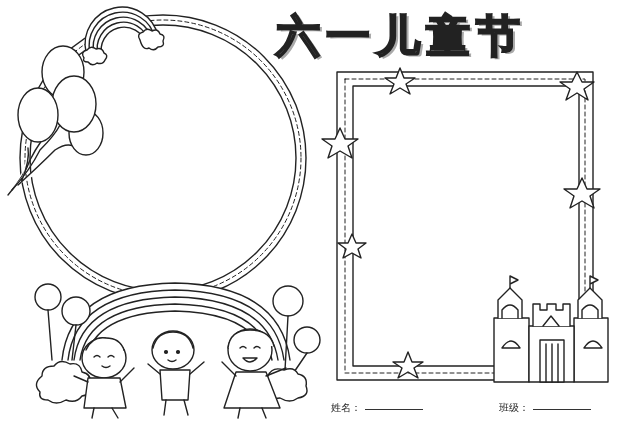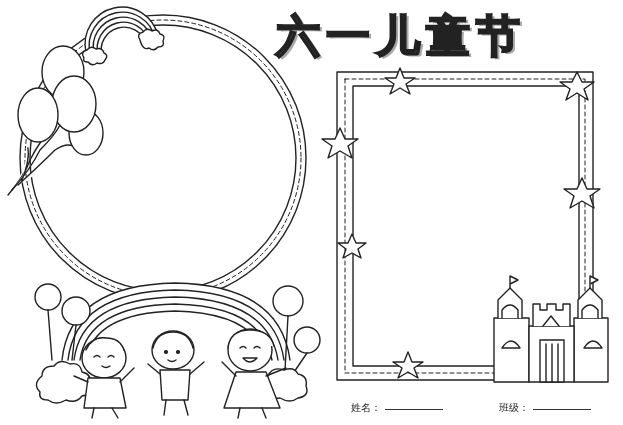--- a/index.html
+++ b/index.html
@@ -122,20 +122,20 @@
     <path d="M582 318 L 582 310 q8 -10 16 0 L 598 318"></path>
     <path d="M502 348 q9 -14 18 0 z"></path>
     <path d="M584 348 q9 -14 18 0 z"></path>
     <rect x="540" y="340" width="24" height="42"></rect>
     <path d="M546 344 L 546 382 M552 344 L 552 382 M558 344 L 558 382"></path>
   </g>
 </svg>
 
 <div class="title-text">六一儿童节</div>
 
-<div class="footer" style="left:351px;">
+<div class="footer" style="left:331px;">
   <span>姓名：</span>
   <span class="line"></span>
 </div>
 <div class="footer" style="left:499px;">
   <span>班级：</span>
   <span class="line"></span>
 </div>
 
 </body></html>

